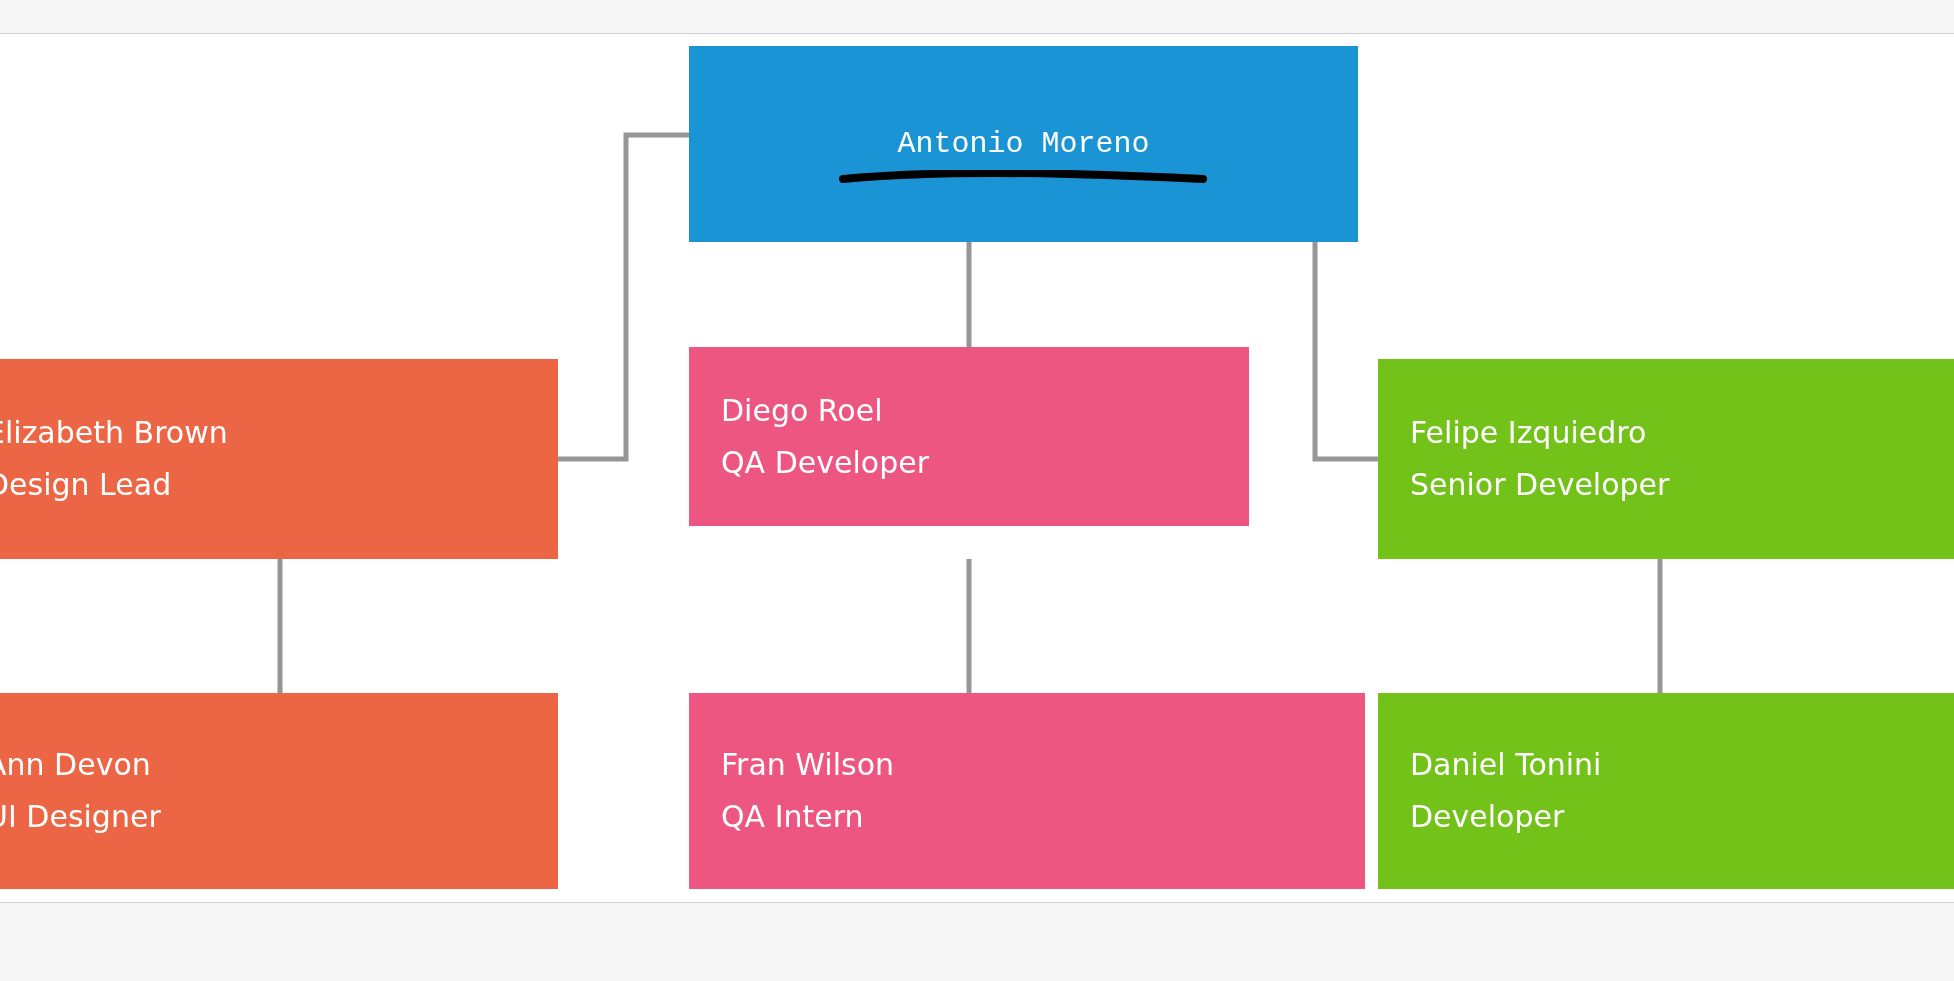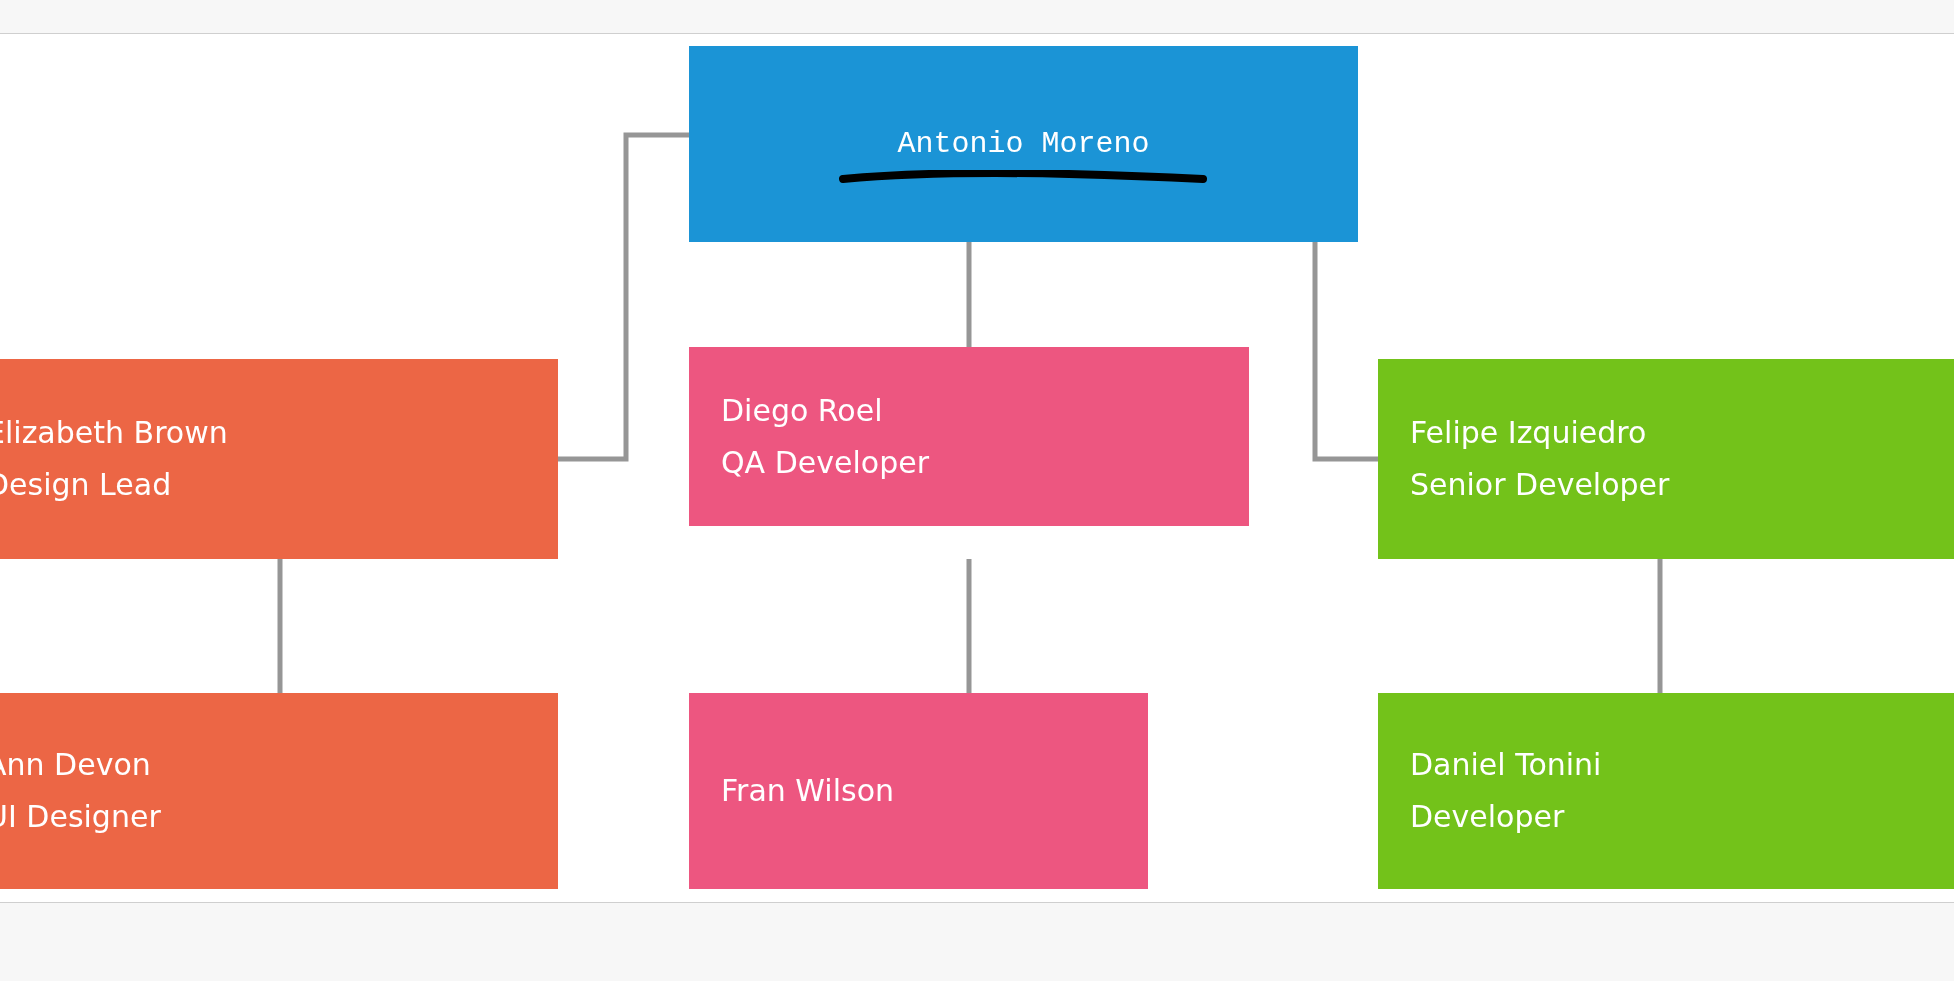--- a/index.html
+++ b/index.html
@@ -148,21 +148,21 @@
   .node-r3-left {
     left: -46px;
     top: 659px;
     width: 604px;
     height: 196px;
     background: #ec6645;
   }
   .node-r3-center {
     left: 689px;
     top: 659px;
-    width: 459px;
+    width: 676px;
     height: 196px;
     background: #ed5680;
   }
   .node-r3-right {
     left: 1378px;
     top: 659px;
     width: 620px;
     height: 196px;
     background: #73c21a;
   }
@@ -217,20 +217,21 @@
       <span class="node-role">Senior Developer</span>
     </div>
 
     <div class="node node-r3-left">
       <span class="node-name">Ann Devon</span>
       <span class="node-role">UI Designer</span>
     </div>
 
     <div class="node node-r3-center">
       <span class="node-name">Fran Wilson</span>
+      <span class="node-role">QA Intern</span>
     </div>
 
     <div class="node node-r3-right">
       <span class="node-name">Daniel Tonini</span>
       <span class="node-role">Developer</span>
     </div>
 
   </div>
 
   <div class="band band-bottom"></div>

